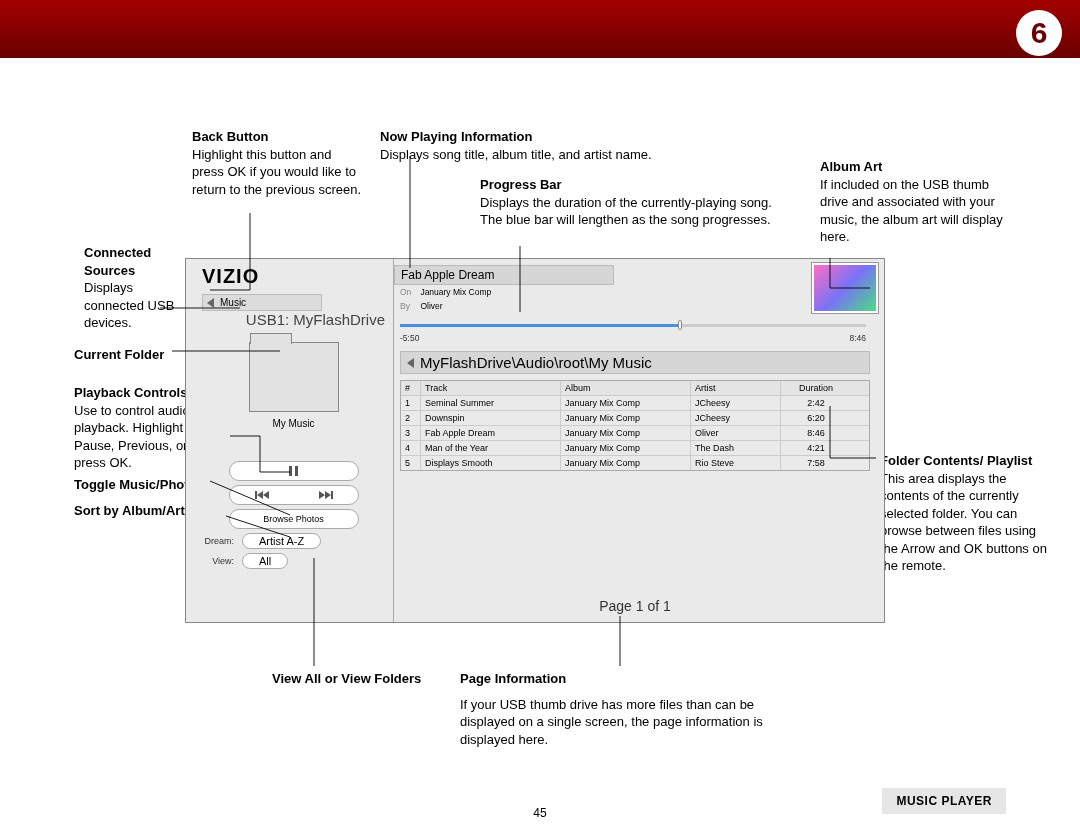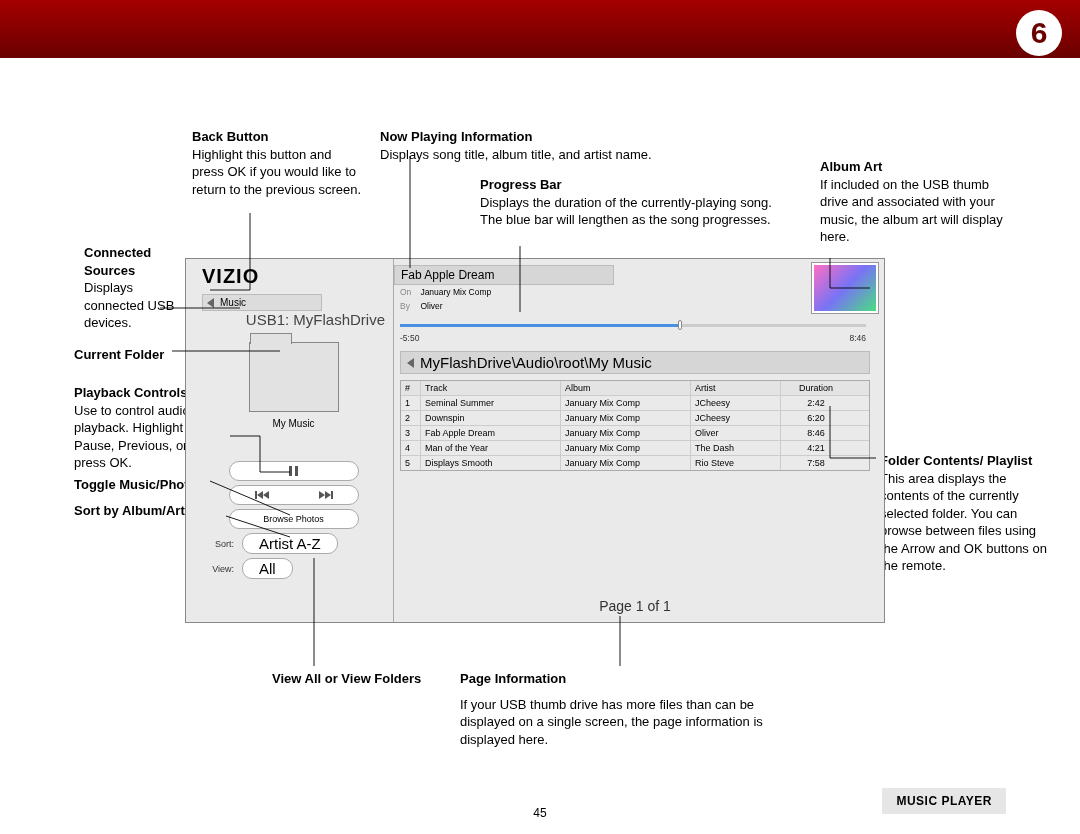--- a/index.html
+++ b/index.html
@@ -74,21 +74,21 @@
   .pill.split { justify-content: space-around; }
   .pause { display: flex; gap: 3px; }
   .pause span { width: 3px; height: 10px; background: #555; }
   .pn { display: flex; align-items: center; }
   .pn .bar { width: 2px; height: 8px; background: #555; }
   .pn .tri { width: 0; height: 0; border-top: 4px solid transparent; border-bottom: 4px solid transparent; }
   .tri.l { border-right: 6px solid #555; }
   .tri.r { border-left: 6px solid #555; }
   .kv { display: flex; gap: 8px; align-items: center; font-size: 9px; margin: 4px 0; }
   .kv .k { width: 32px; text-align: right; color: #333; }
-  .kv .v { border: 1px solid #aaa; border-radius: 10px; background: #fff; padding: 1px 16px; font-size: 15px; }
+  .kv .v { border: 1px solid #aaa; border-radius: 10px; background: #fff; padding: 1px 16px; font-size: 11px; }
   .screen-right { position: absolute; left: 200px; right: 0; top: 0; bottom: 0; padding: 6px 8px; font-size: 10px; }
   .np-title { background: #d6d6d6; padding: 2px 6px; font-size: 12px; width: 220px; border: 1px solid #bbb; }
   .np-meta { font-size: 8.5px; padding: 2px 6px; }
   .np-meta .k2 { display: inline-block; width: 18px; color: #888; }
   .progress { position: relative; height: 12px; margin: 6px 10px 2px 6px; }
   .progress .track { position: absolute; left: 0; right: 0; top: 5px; height: 3px; background: #ccc; }
   .progress .fill { position: absolute; left: 0; width: 60%; top: 5px; height: 3px; background: #4a90e2; }
   .progress .slider { position: absolute; top: 1px; width: 4px; height: 10px; background: #fff; border: 1px solid #888; border-radius: 2px; left: calc(60% - 2px); }
   .time-row { display: flex; justify-content: space-between; font-size: 8.5px; padding: 0 10px 4px 6px; color: #333; }
   .path-row { display: flex; align-items: center; gap: 6px; background: #d6d6d6; padding: 2px 6px; border: 1px solid #bbb; margin: 4px 6px 6px 6px; font-size: 15px; }
@@ -204,21 +204,21 @@
               <span class="tri l"></span>
             </span>
           <span class="pn">
               <span class="tri r"></span>
               <span class="tri r"></span>
               <span class="bar"></span>
             </span>
         </div>
         <div class="pill">Browse Photos</div>
         <div class="kv">
-          <span class="k">Sort:</span>
+          <span class="k">Dream:</span>
           <span class="v">Artist A-Z</span>
         </div>
         <div class="kv">
           <span class="k">View:</span>
           <span class="v">All</span>
         </div>
       </div>
     </div>
 
     <div class="screen-right">

